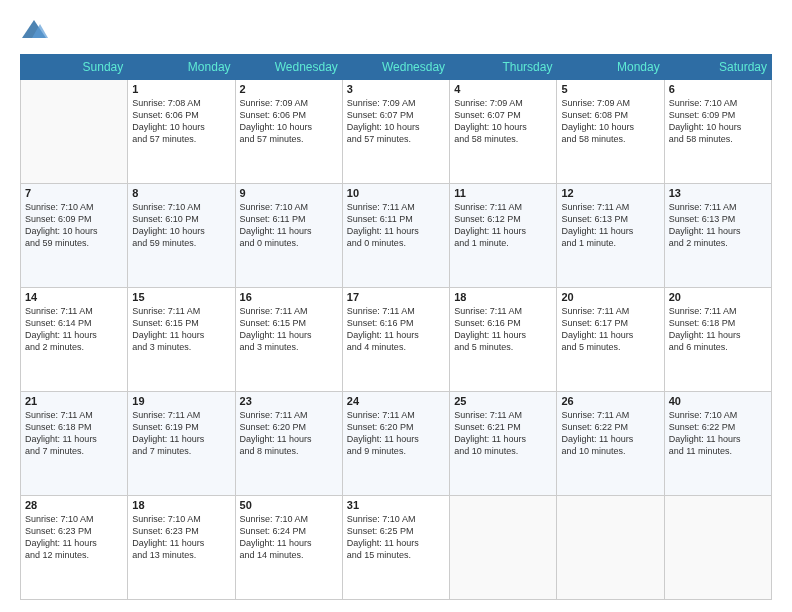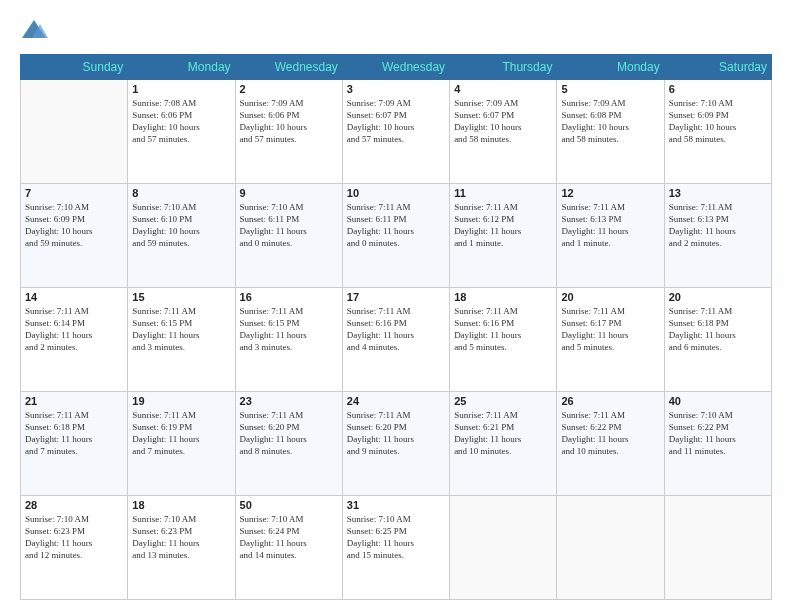--- a/index.html
+++ b/index.html
@@ -84,21 +84,20 @@
       font-size: 11px;
       font-weight: bold;
       color: #222;
       display: block;
       margin-bottom: 2px;
     }
     .cell-text {
       font-size: 9px;
       color: #333;
       line-height: 1.35;
-      font-family: Liberation Serif, serif;
     }
     .empty-cell {
       background: #f9f9f9 !important;
     }
   </style>
 </head>
 <body>
 
 <div class="page">
   <div class="header">

